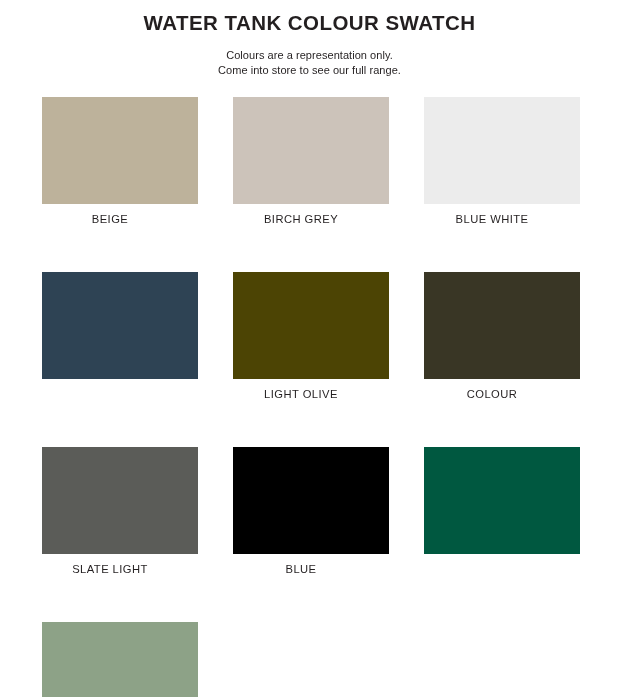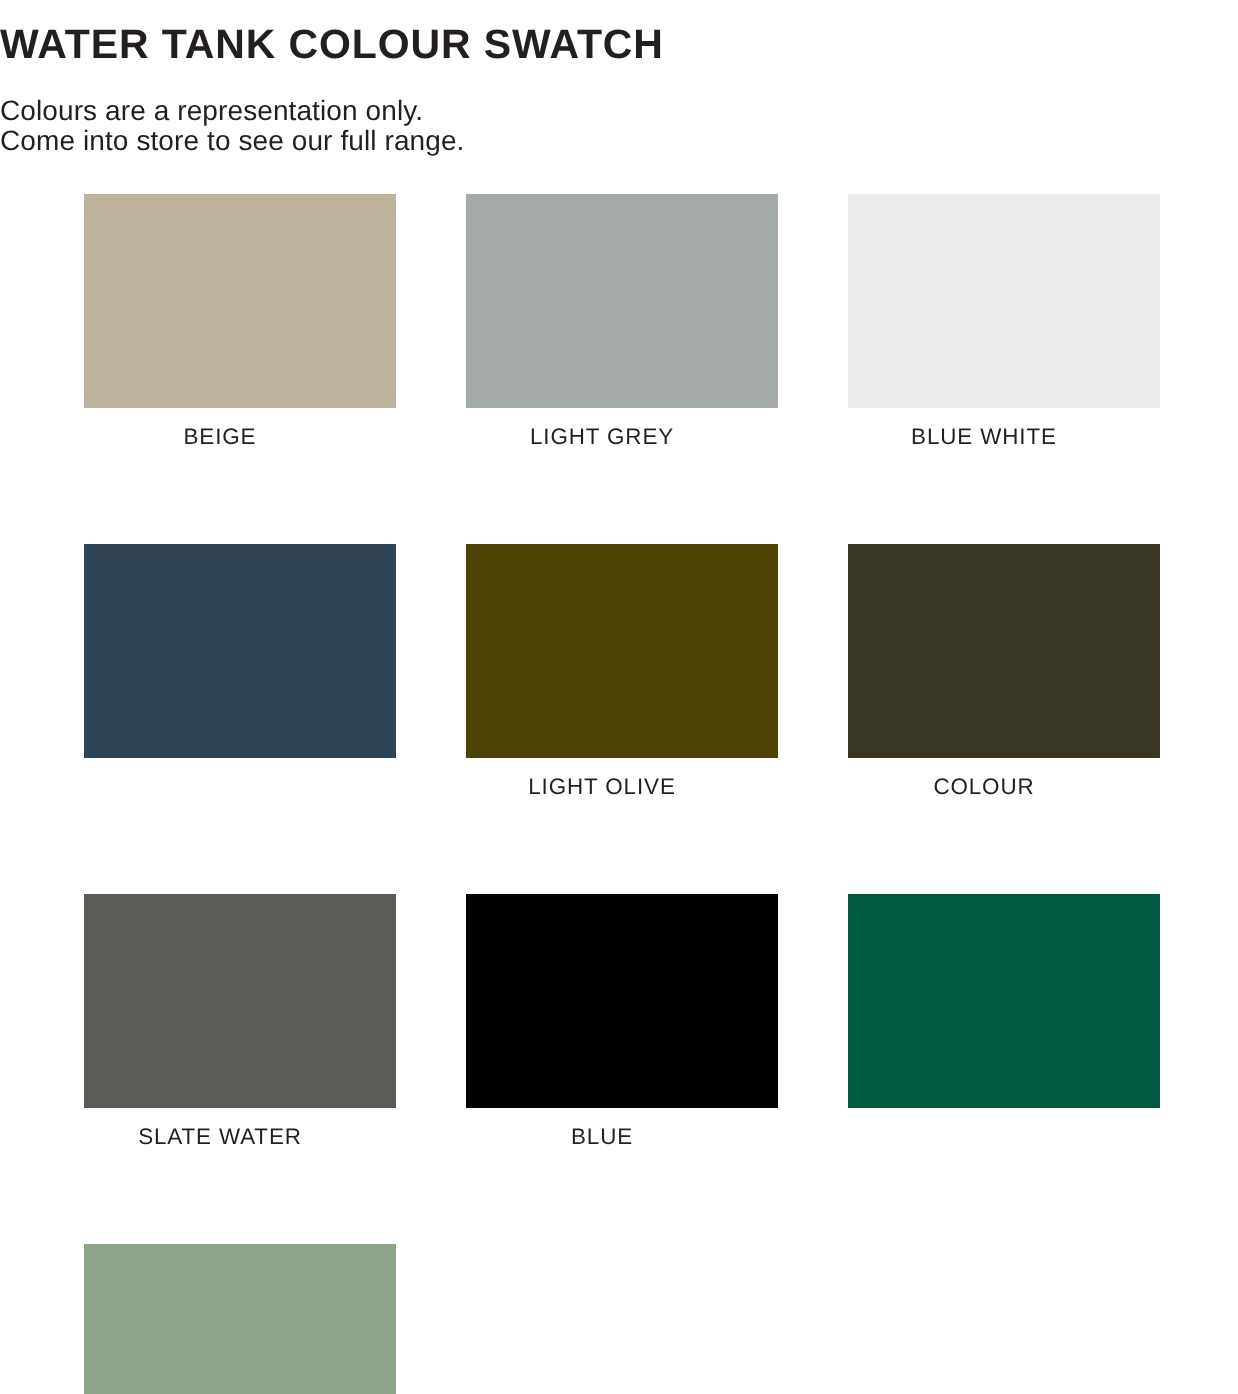--- a/index.html
+++ b/index.html
@@ -19,35 +19,35 @@
   .page {
     position: relative;
     width: 619px;
     height: 697px;
     box-sizing: border-box;
   }
 
   
   .header {
     padding-top: 6px;
-    text-align: left;
+    text-align: center;
   }
   .title {
     font-size: 20.5px;
     font-weight: bold;
     letter-spacing: 0.45px;
     color: #231f20;
     margin: 0;
     line-height: 1.2;
     padding-top: 5px;
   }
   .subtitle {
     margin: 0;
     padding-top: 12px;
-    font-size: 14px;
+    font-size: 11px;
     line-height: 15.5px;
     color: #231f20;
     letter-spacing: 0.05px;
   }
   .subtitle-line {
     display: block;
   }
 
   
   .grid {
@@ -94,41 +94,41 @@
       <span class="subtitle-line">Come into store to see our full range.</span>
     </p>
   </div>
 
   <div class="grid" id="swatch-grid">
       <div class="swatch-cell">
         <span class="swatch-chip" style="background: rgb(189, 178, 155);"></span>
         <span class="swatch-label">BEIGE</span>
       </div>
       <div class="swatch-cell">
-        <span class="swatch-chip" style="background: rgb(165, 171, 170);"></span>
-        <span class="swatch-label">LIGHT GREY</span>
+        <span class="swatch-chip" style="background: rgb(204, 195, 186);"></span>
+        <span class="swatch-label">BIRCH GREY</span>
       </div>
       <div class="swatch-cell">
         <span class="swatch-chip" style="background: rgb(236, 236, 236);"></span>
         <span class="swatch-label">BLUE WHITE</span>
       </div>
       <div class="swatch-cell">
         <span class="swatch-chip" style="background: rgb(46, 67, 84);"></span>
       </div>
       <div class="swatch-cell">
         <span class="swatch-chip" style="background: rgb(76, 68, 4);"></span>
         <span class="swatch-label">LIGHT OLIVE</span>
       </div>
       <div class="swatch-cell">
         <span class="swatch-chip" style="background: rgb(57, 54, 37);"></span>
         <span class="swatch-label">COLOUR</span>
       </div>
       <div class="swatch-cell">
         <span class="swatch-chip" style="background: rgb(91, 92, 88);"></span>
-        <span class="swatch-label">SLATE WATER</span>
+        <span class="swatch-label">SLATE LIGHT</span>
       </div>
       <div class="swatch-cell">
         <span class="swatch-chip" style="background: rgb(0, 0, 0);"></span>
         <span class="swatch-label">BLUE</span>
       </div>
       <div class="swatch-cell">
         <span class="swatch-chip" style="background: rgb(0, 88, 64);"></span>
       </div>
       <div class="swatch-cell">
         <span class="swatch-chip" style="background: rgb(141, 162, 135);"></span>

